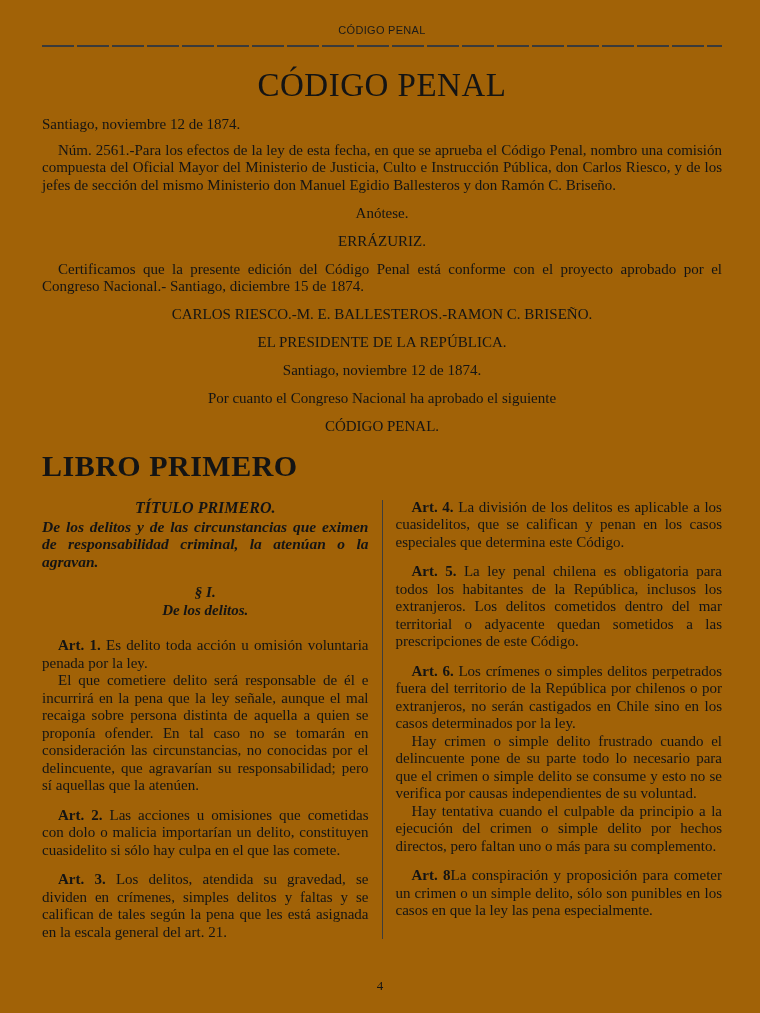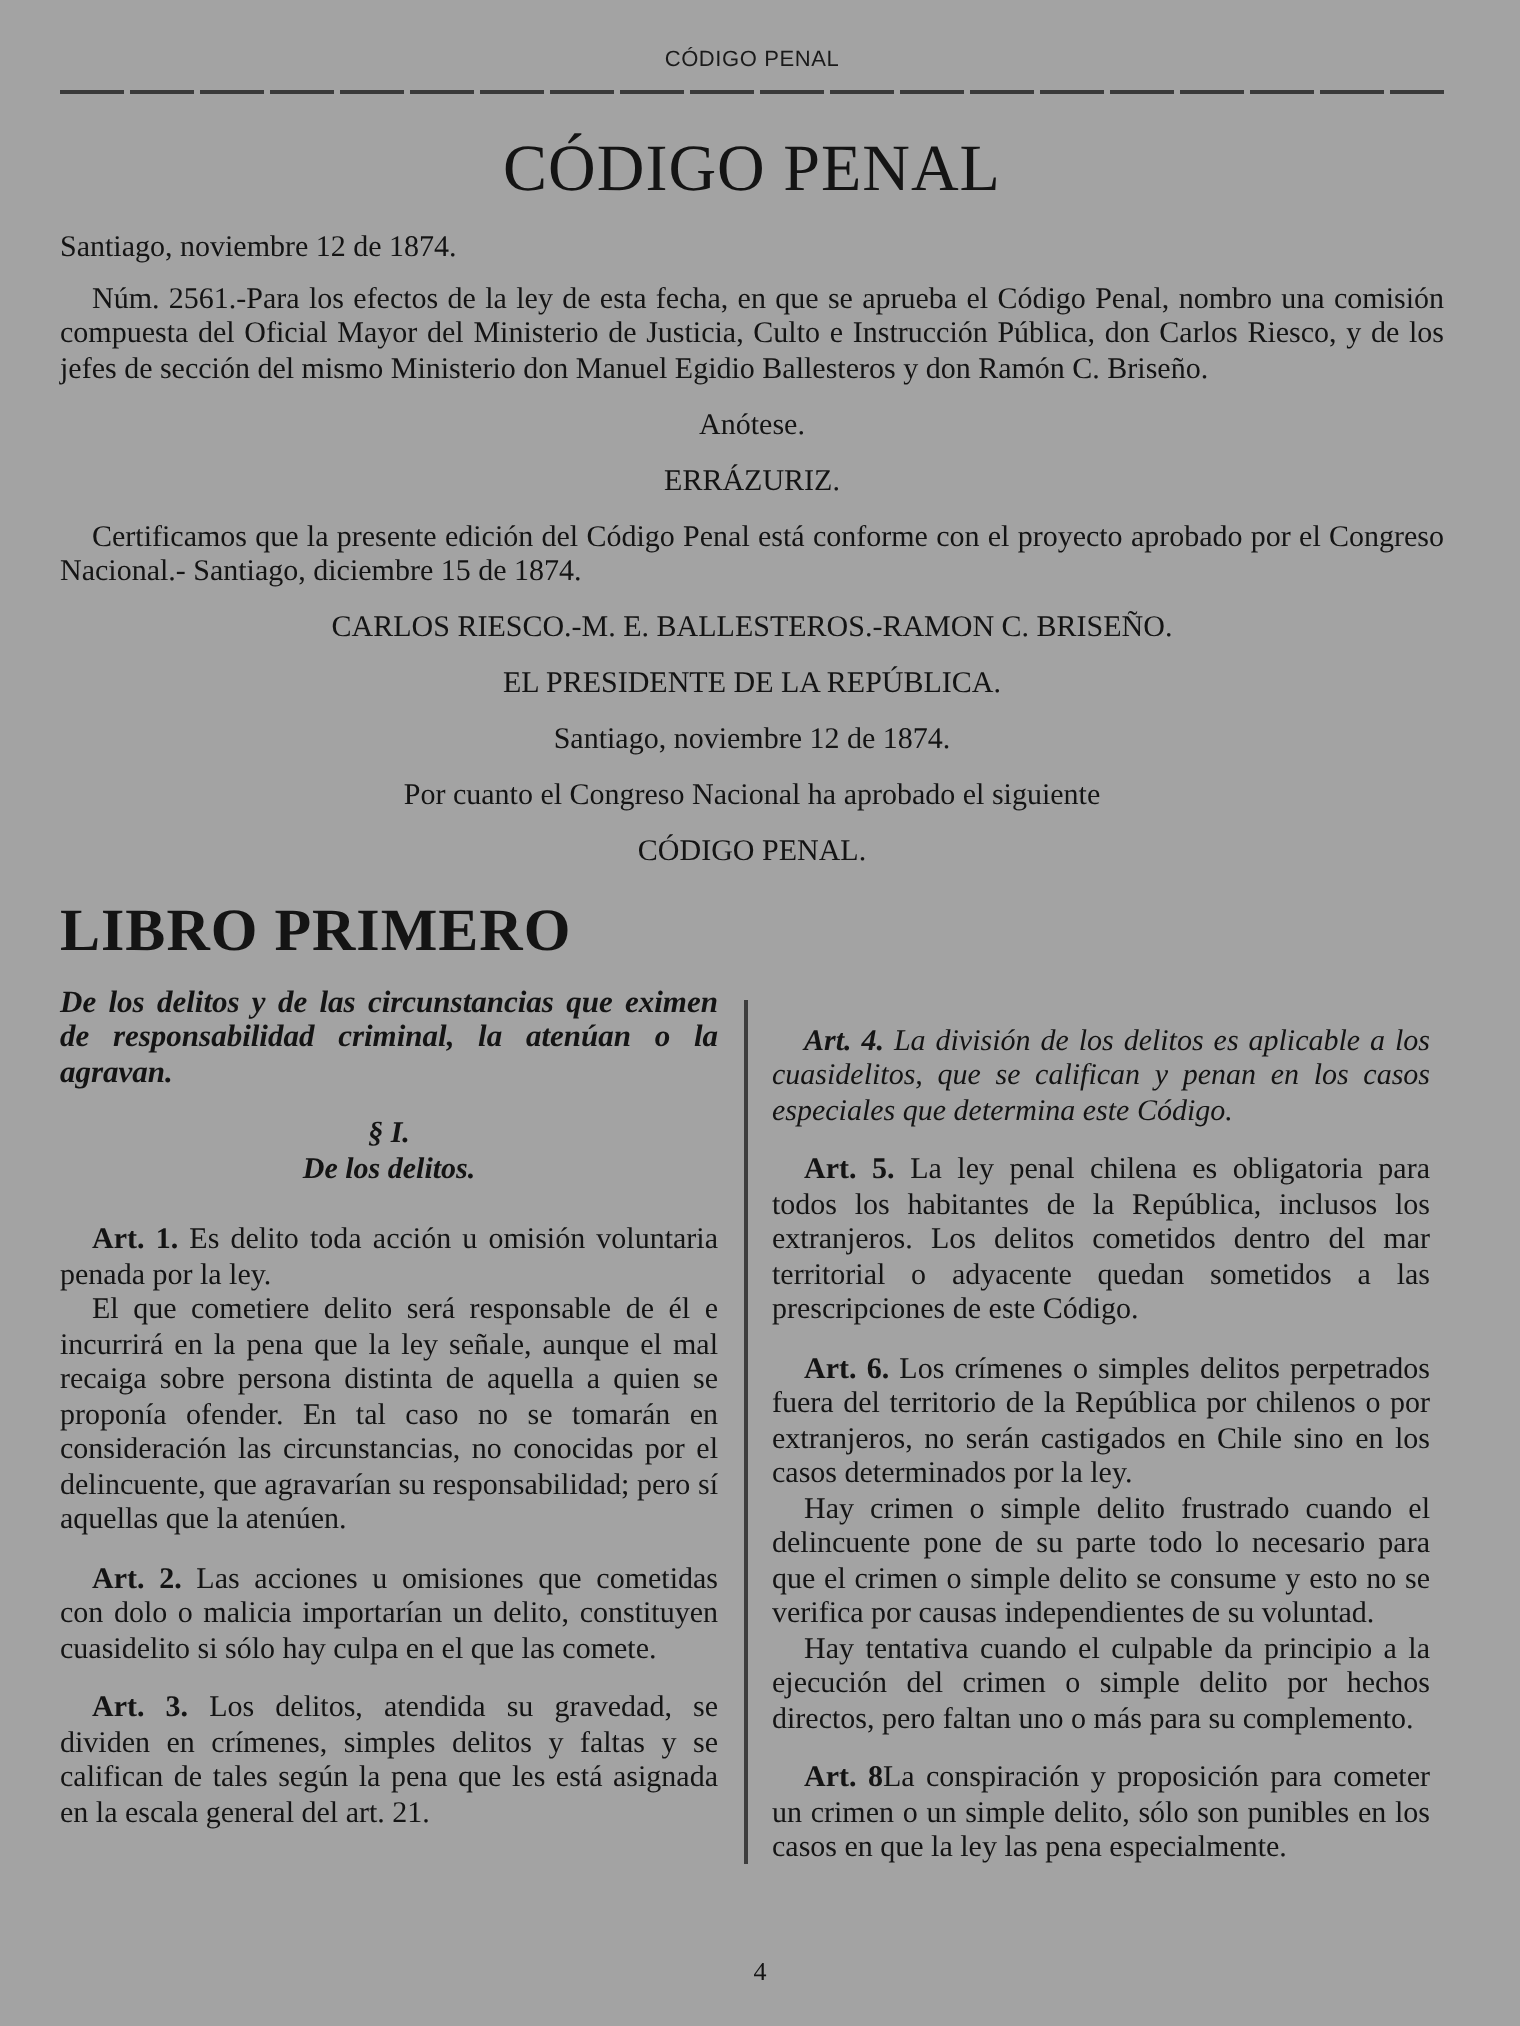--- a/index.html
+++ b/index.html
@@ -1,20 +1,20 @@
 <!DOCTYPE html>
 <html lang="es"><head>
 <meta charset="utf-8">
 <style>
   html,body { margin:0; padding:0; background:#ffffff; }
   .page {
     width:760px; height:1013px; box-sizing:border-box;
     position:relative; overflow:hidden;
-    background:#a3a3a3; color:#141414;
-    padding:24px 38px 0 30px;
+    background:#a16207; color:#141414;
+    padding:24px 38px 0 42px;
     font-family:"Liberation Serif", serif;
   }
   .running-header {
     text-align:center;
     font-family:"Liberation Sans", sans-serif;
     font-size:11px; letter-spacing:0.3px; line-height:12px;
     color:#1a1a1a;
   }
   .rule {
     height:2px; margin-top:9px;
@@ -46,21 +46,21 @@
     font-style:italic; font-weight:bold; font-size:15.5px; line-height:17.5px;
   }
   .section-heading {
     text-align:center; font-style:italic; font-weight:bold;
     margin-top:14px;
   }
   .section-subtitle { text-align:center; font-style:italic; font-weight:bold; }
   .art { text-indent:16px; }
   .art-first { margin-top:12px; }
   .mt-lg { margin-top:18px; }
-  .mt-sm { margin-top:20px;font-style:italic; }
+  .mt-sm { margin-top:6px; }
   .art-label { font-weight:bold; }
   .page-number {
     position:absolute; left:0; right:0; bottom:20px;
     text-align:center; font-size:13px; line-height:14px;
   }
 </style>
 </head>
 <body>
 
 <div class="page">
@@ -82,20 +82,21 @@
   <p class="cline">EL PRESIDENTE DE LA REPÚBLICA.</p>
   <p class="cline">Santiago, noviembre 12 de 1874.</p>
   <p class="cline">Por cuanto el Congreso Nacional ha aprobado el siguiente</p>
   <p class="cline">CÓDIGO PENAL.</p>
 
   <h2 class="book-title">LIBRO PRIMERO</h2>
 
   <div class="columns">
 
     <div class="col">
+      <div class="titulo-heading">TÍTULO PRIMERO.</div>
       <p class="titulo-subtitle just">De los delitos y de las circunstancias que eximen de responsabilidad criminal, la atenúan o la agravan.</p>
       <p class="section-heading">§ I.</p>
       <p class="section-subtitle">De los delitos.</p>
 
       <div>
         <p class="art art-first mt-lg"><span class="art-label">Art. 1. </span><span>Es delito toda acción u omisión voluntaria penada por la ley.</span></p>
         <p class="art">El que cometiere delito será responsable de él e incurrirá en la pena que la ley señale, aunque el mal recaiga sobre persona distinta de aquella a quien se proponía ofender. En tal caso no se tomarán en consideración las circunstancias, no conocidas por el delincuente, que agravarían su responsabilidad; pero sí aquellas que la atenúen.</p>
       </div>
 
       <div>

